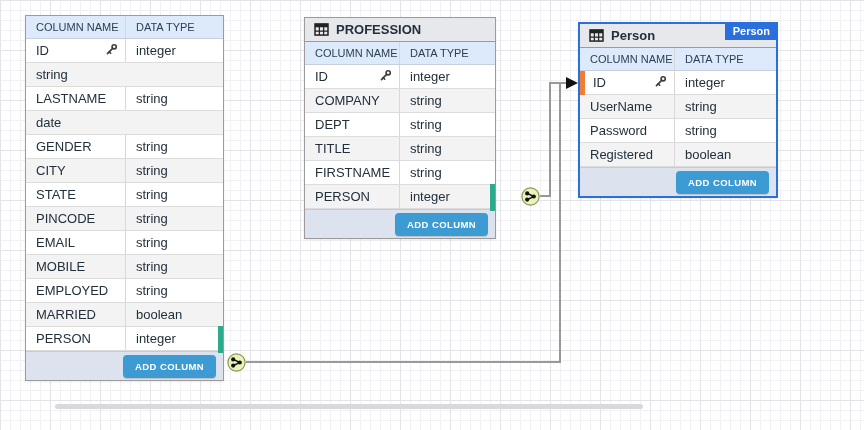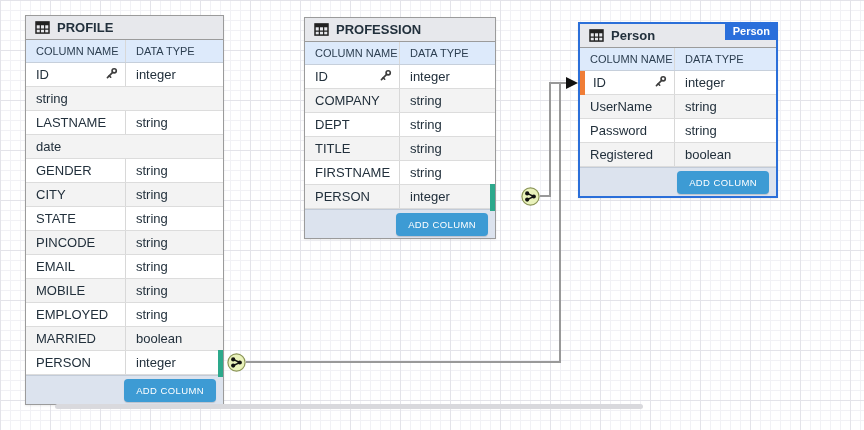--- a/index.html
+++ b/index.html
@@ -46,21 +46,21 @@
   .cell.name { position: relative; display:flex; align-items:center; padding-top:0; }
   .cell.name .key { position: absolute; right: 7px; top: 4px; }
 
   .fk-bar { position: absolute; right: 0; top: -1px; width: 5px; height: 27px; background: #2da98c; }
   .pk-bar { position: absolute; left: 0; top: 0; width: 5px; height: 24px; background: #f07d36; }
 
   .card-footer { height: 29px; background: #dce3ee; border-top: 1px solid #c2cbd8;
     display: flex; justify-content: flex-end; align-items: center; padding-right: 7px; }
   .add-col-btn {
     background: #3d9bd4; color: #fff; border: none; border-radius: 4px;
-    font-family: "Liberation Sans", sans-serif; font-size: 9.5px; font-weight: normal;
+    font-family: "Liberation Sans", sans-serif; font-size: 9.5px; font-weight: bold;
     letter-spacing: .4px; padding: 6px 12px; cursor: pointer; box-shadow: 0 1px 1px rgba(0,0,0,.15);
   }
 
   
   .t-profile    { left: 25px;  top: 15px; width: 199px; }
   .t-profile .cell.name, .t-profile .hcell.name { width: 100px; border-right: 1px solid #d8d8d8; }
   .t-profile .cell.type, .t-profile .hcell.type { flex: 1; }
 
   .t-profession { left: 304px; top: 17px; width: 192px; }
   .t-profession .cell.name, .t-profession .hcell.name { width: 95px; border-right: 1px solid #d8d8d8; }
@@ -84,28 +84,20 @@
 
 <div class="canvas">
 
   <svg class="wires" viewBox="0 0 864 430">
     <path d="M 246 362 H 560 V 83 H 566" fill="none" stroke="#999999" stroke-width="2"></path>
     <path d="M 540 196 H 550 V 83 H 566" fill="none" stroke="#999999" stroke-width="2"></path>
     <polygon points="566,77 566,89 578,83" fill="#111"></polygon>
   </svg>
 
   <div class="table-card t-profile">
-    <div class="card-title">
-      <svg width="15" height="13" viewBox="0 0 16 14">
-        <rect x="1" y="1" width="14" height="12" fill="none" stroke="#222" stroke-width="1.6"></rect>
-        <rect x="1" y="1" width="14" height="3.6" fill="#222"></rect>
-        <path d="M5.7 1 V13 M10.3 1 V13 M1 8.8 H15" stroke="#222" stroke-width="1.3" fill="none"></path>
-      </svg>
-      <span>PROFILE</span>
-    </div>
     <div class="grid-head">
       <div class="hcell name">COLUMN NAME</div>
       <div class="hcell type">DATA TYPE</div>
     </div>
     <div>
       <div class="row">
         <div class="cell name">
           <span>ID</span>
           <svg class="key" width="13" height="13" viewBox="0 0 16 16">
             <g fill="none" stroke="#3c3c3c" stroke-width="2" stroke-linecap="round">

